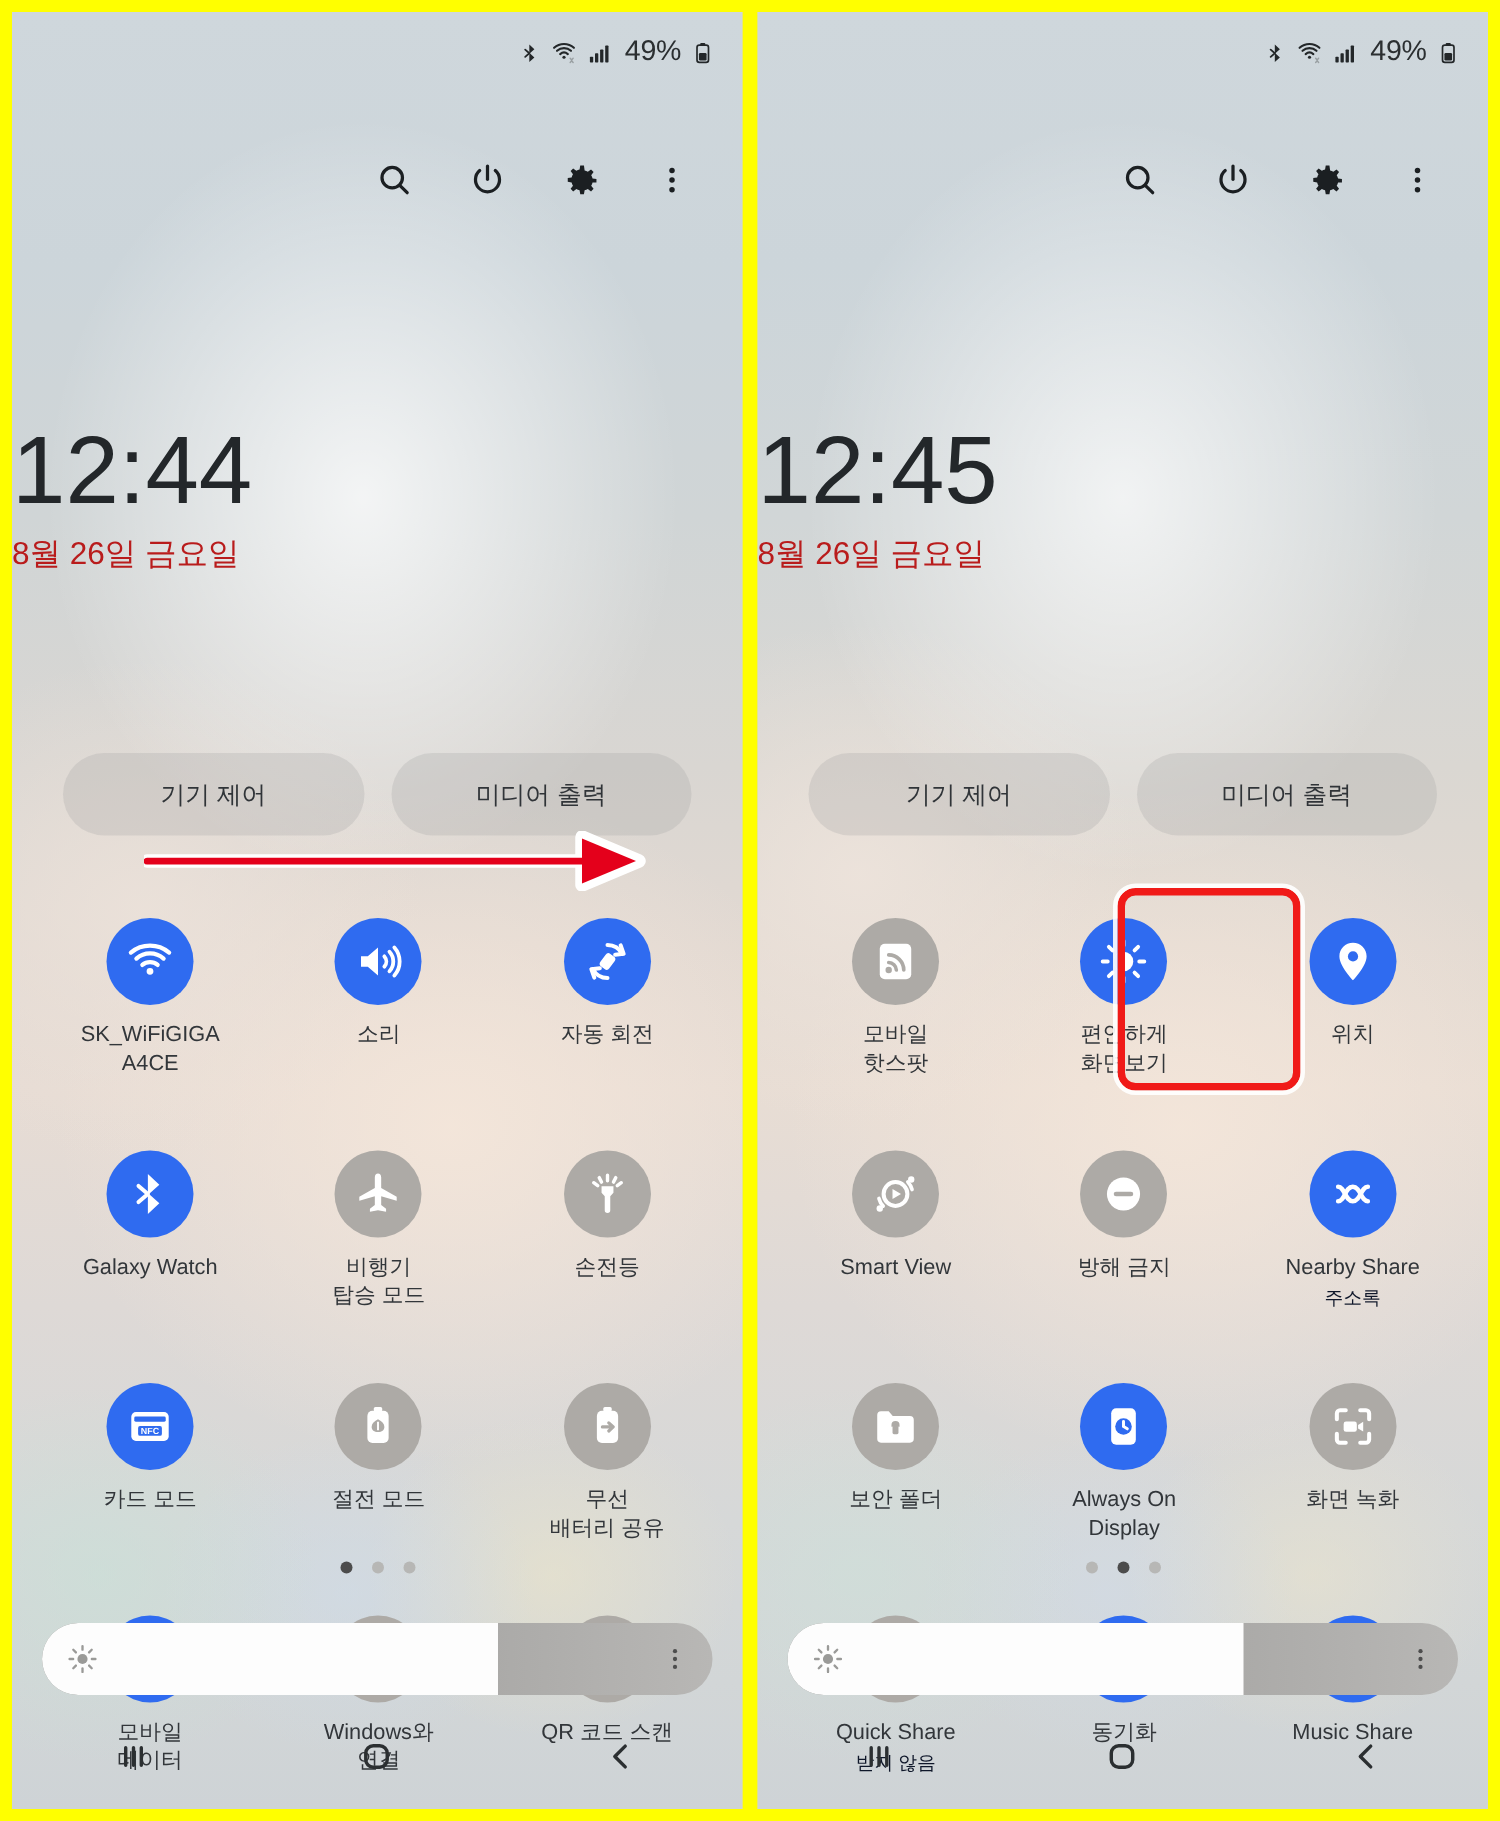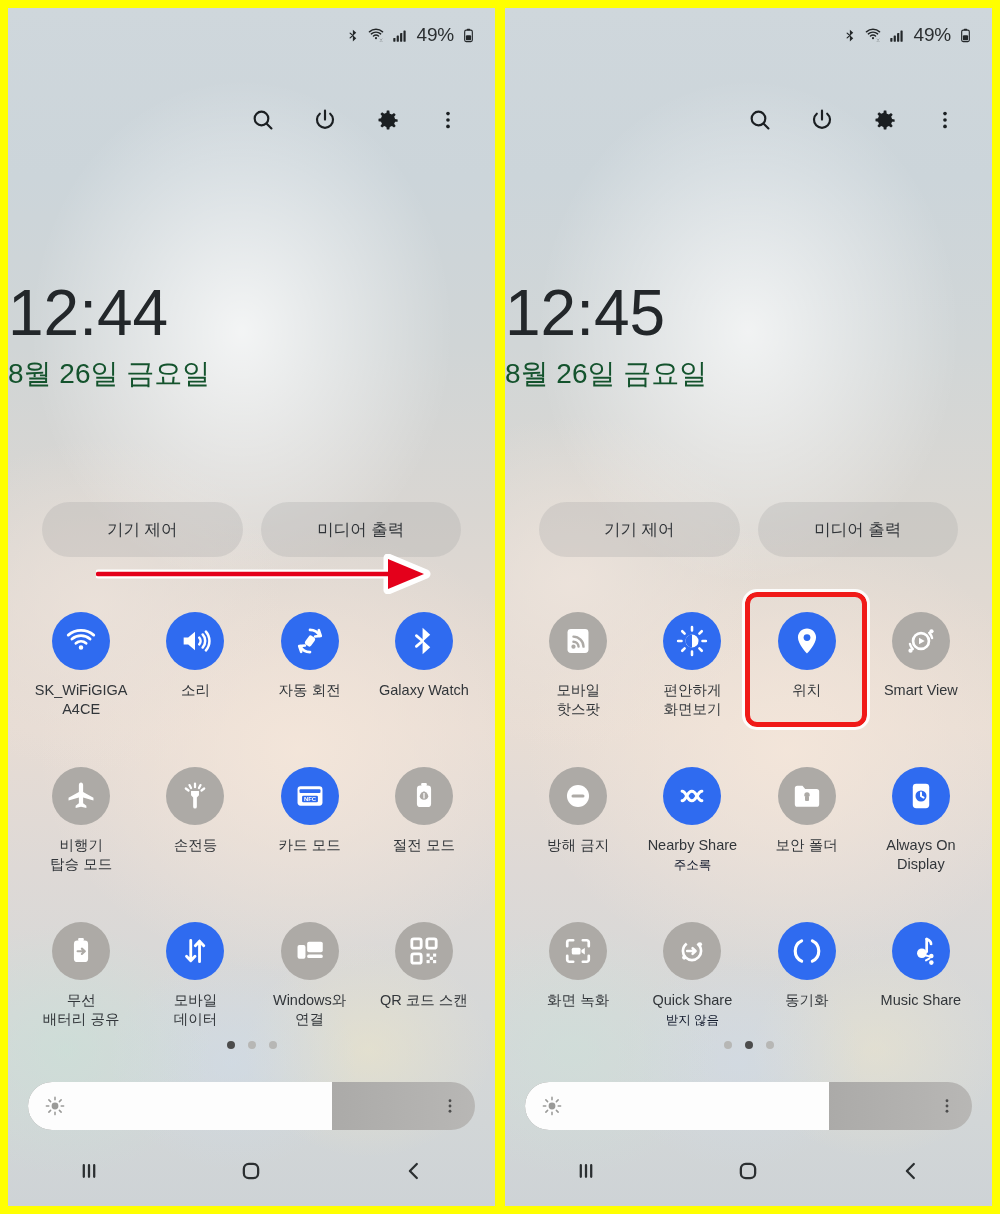--- a/index.html
+++ b/index.html
@@ -97,21 +97,21 @@
   .clock-wrap {
     position: absolute; top: 272px; left: 0; right: 0;
     text-align: left;
   }
   .clock-time {
     font-size: 64px; font-weight: 300; color: #23272a;
     letter-spacing: 0px; line-height: 1.05;
   }
   .clock-date {
     margin-top: 8px;
-    font-size: 28px; font-weight: 400; color: #14532d;
+    font-size: 21px; font-weight: 400; color: #b91c1c;
   }
 
   
   .pills {
     position: absolute; top: 494px; left: 0; right: 0;
     display: flex; gap: 18px;
     padding: 0 34px;
   }
   .pill {
     flex: 1 1 0;
@@ -129,21 +129,21 @@
     left: 88px; top: 546px;
     width: 340px; height: 40px;
     pointer-events: none;
   }
 
   
   .grid {
     position: absolute;
     top: 596px; left: 16px; right: 14px;
     display: grid;
-    grid-template-columns: repeat(4, 1fr);
+    grid-template-columns: repeat(3, 1fr);
     row-gap: 10px;
   }
   .tile {
     position: relative;
     display: flex; flex-direction: column; align-items: center;
     padding-top: 8px;
     cursor: pointer;
     height: 145px;
   }
   .tdisc {

